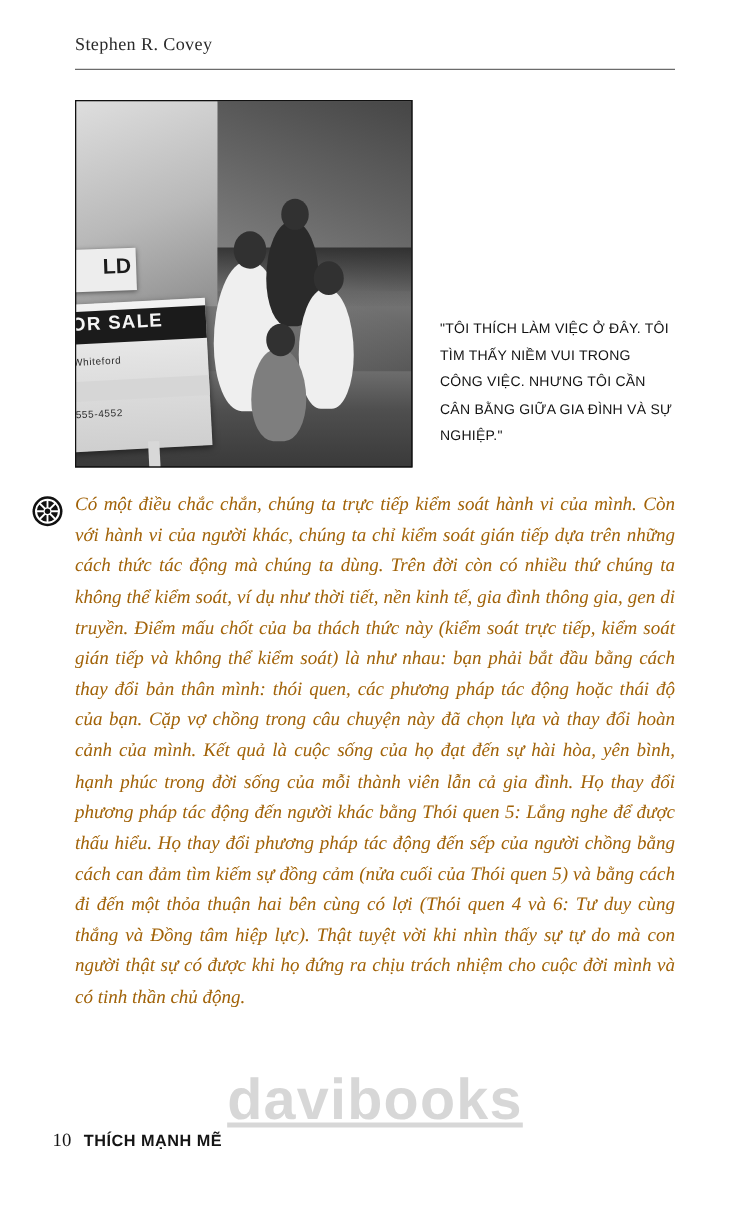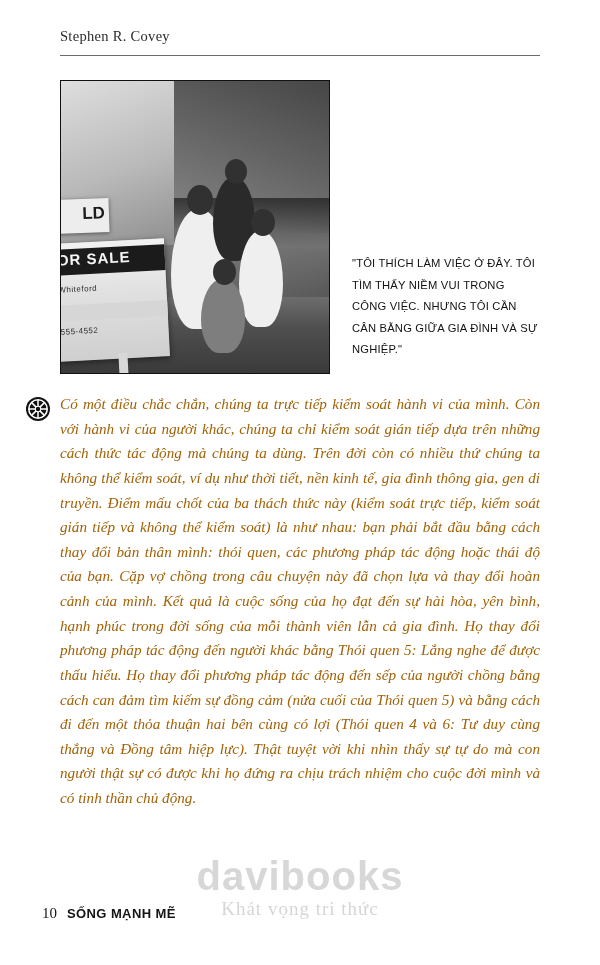--- a/index.html
+++ b/index.html
@@ -218,25 +218,26 @@
   .watermark {
     position: absolute;
     left: 0;
     top: 856px;
     width: 600px;
     text-align: center;
     pointer-events: none;
   }
   .wm-main {
     font-family: "Liberation Sans", sans-serif;
-    font-size: 40px;
+    font-size: 46px;
     font-weight: bold;
     color: rgba(150,150,150,0.38);
     letter-spacing: 1px;
     line-height: 1;
+    text-decoration: underline;
   }
   .wm-sub {
     font-family: "Liberation Serif", serif;
     font-size: 19px;
     color: rgba(150,150,150,0.40);
     letter-spacing: 1px;
     margin-top: 2px;
   }
 
   
@@ -322,21 +323,20 @@
       <circle cx="13" cy="13" r="2.2" fill="#111"></circle>
     </svg>
   </div>
 
   <div class="body">
     <p>Có một điều chắc chắn, chúng ta trực tiếp kiểm soát hành vi của mình. Còn với hành vi của người khác, chúng ta chỉ kiểm soát gián tiếp dựa trên những cách thức tác động mà chúng ta dùng. Trên đời còn có nhiều thứ chúng ta không thể kiểm soát, ví dụ như thời tiết, nền kinh tế, gia đình thông gia, gen di truyền. Điểm mấu chốt của ba thách thức này (kiểm soát trực tiếp, kiểm soát gián tiếp và không thể kiểm soát) là như nhau: bạn phải bắt đầu bằng cách thay đổi bản thân mình: thói quen, các phương pháp tác động hoặc thái độ của bạn. Cặp vợ chồng trong câu chuyện này đã chọn lựa và thay đổi hoàn cảnh của mình. Kết quả là cuộc sống của họ đạt đến sự hài hòa, yên bình, hạnh phúc trong đời sống của mỗi thành viên lẫn cả gia đình. Họ thay đổi phương pháp tác động đến người khác bằng Thói quen 5: Lắng nghe để được thấu hiểu. Họ thay đổi phương pháp tác động đến sếp của người chồng bằng cách can đảm tìm kiếm sự đồng cảm (nửa cuối của Thói quen 5) và bằng cách đi đến một thỏa thuận hai bên cùng có lợi (Thói quen 4 và 6: Tư duy cùng thắng và Đồng tâm hiệp lực). Thật tuyệt vời khi nhìn thấy sự tự do mà con người thật sự có được khi họ đứng ra chịu trách nhiệm cho cuộc đời mình và có tinh thần chủ động.</p>
   </div>
 
   <div class="watermark">
     <div class="wm-main">davibooks</div>
-    <div class="wm-sub">Khát vọng tri thức</div>
   </div>
 
   <div class="footer">
     <div class="footer-page">10</div>
-    <div class="footer-title">SỐNG MẠNH MẼ</div>
+    <div class="footer-title">THÍCH MẠNH MẼ</div>
   </div>
 
 </div>
 
 </body></html>

